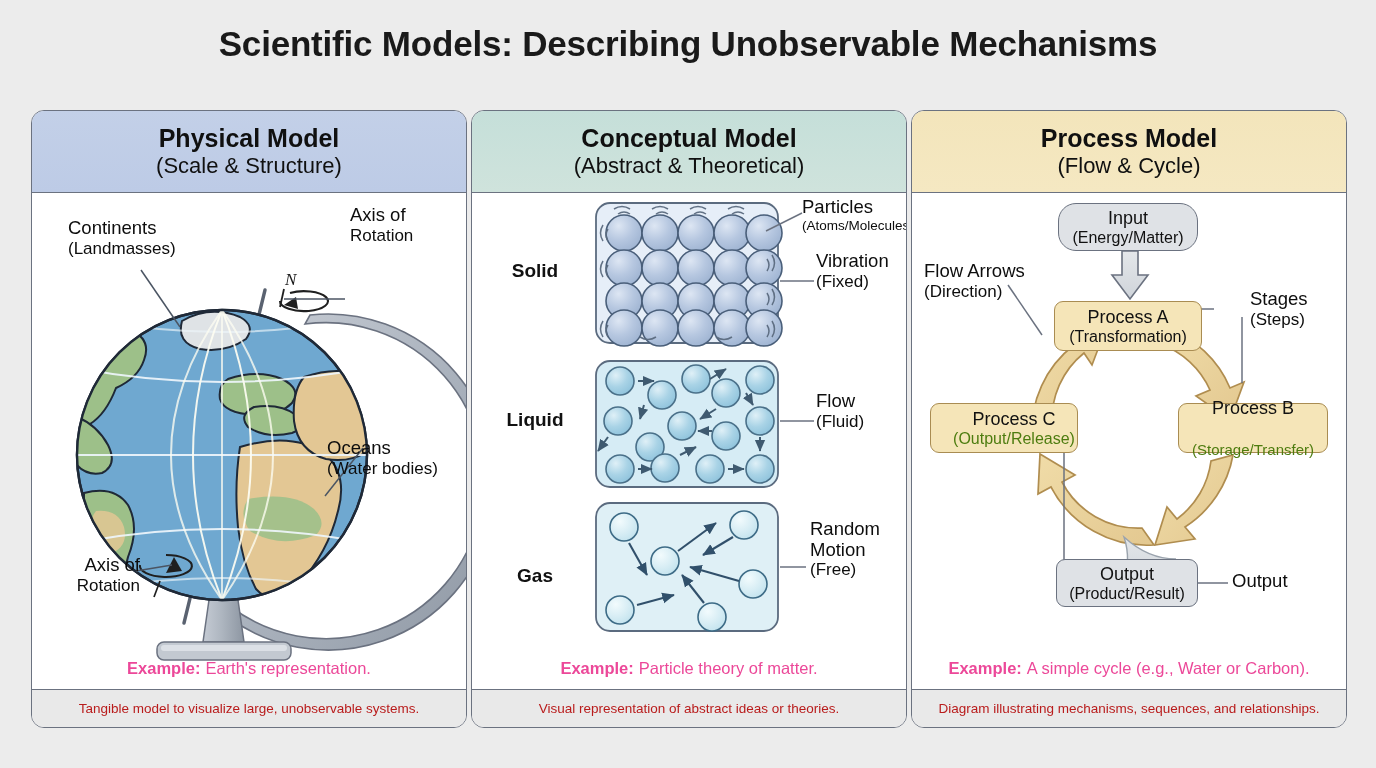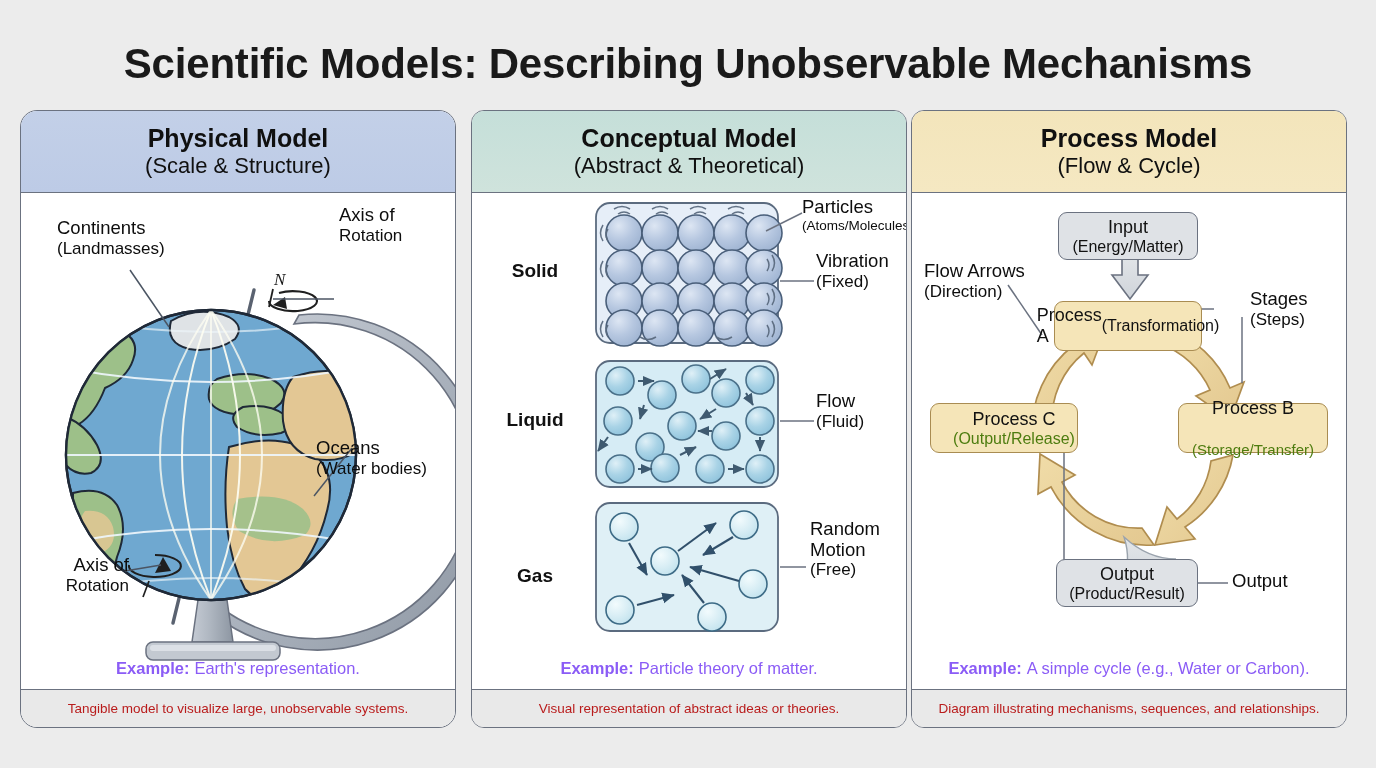--- a/index.html
+++ b/index.html
@@ -13,41 +13,40 @@
     position: relative;
     width: 1376px; height: 768px;
     background: #ececec;
   }
 
   
   #title {
     position: absolute;
     top: 24px; left: 0; width: 1376px;
     text-align: center;
-    font-size: 42px;
+    font-size: 35px;
     font-weight: bold;
     color: #1a1a1a;
     letter-spacing: -0.2px;
-    margin-top: 16px;
   }
 
   
   .panel {
     position: absolute;
     top: 110px;
     width: 436px;
     height: 618px;
     background: #ffffff;
     border: 1.6px solid #6b7280;
     border-radius: 13px;
     overflow: hidden;
     display: flex;
     flex-direction: column;
   }
-  #panel-physical   { left: 20px; border-radius: 17px; }
+  #panel-physical   { left: 31px; }
   #panel-conceptual { left: 471px; }
   #panel-process    { left: 911px; }
 
   .panel-header {
     height: 82px;
     border-bottom: 1.5px solid #6b7280;
     display: flex; flex-direction: column;
     align-items: center; justify-content: center;
     flex: 0 0 auto;
   }
@@ -62,21 +61,21 @@
     position: relative;
     flex: 1 1 auto;
     background: #fff;
   }
 
   .panel-example {
     flex: 0 0 auto;
     height: 42px;
     display: flex; align-items: center; justify-content: center;
     font-size: 16.5px;
-    color: #8b5cf6;
+    color: #ec4899;
     background: #fff;
     border-top: 1px solid transparent;
   }
   .panel-example b { font-weight: bold; margin-right: 5px; }
 
   .panel-footer {
     flex: 0 0 auto;
     height: 38px;
     background: #e9e9e9;
     border-top: 1.4px solid #6b7280;
@@ -430,29 +429,29 @@
         <g stroke="#6b7280" stroke-width="1.5" fill="none">
           <line x1="96" y1="92" x2="130" y2="142"></line>
           <line x1="263" y1="116" x2="302" y2="116"></line>
           <line x1="330" y1="124" x2="330" y2="190"></line>
           <path d="M 152 216 L 152 390 L 200 390" marker-end="url(#thinArr)"></path>
           <line x1="282" y1="390" x2="316" y2="390"></line>
         </g>
       </svg>
 
       <div style="position:absolute; left:146px; top:10px; width:140px; height:48px;
-                  background:#dfe2e6; border:1.6px solid #6b7280; border-radius:9px;
-                  display:flex; flex-direction:column; align-items:center; justify-content:center;margin-top:9px;">
+                  background:#dfe2e6; border:1.6px solid #6b7280; border-radius:18px;
+                  display:flex; flex-direction:column; align-items:center; justify-content:center;">
         <div style="font-size:18px; color:#111;">Input</div>
         <div style="font-size:16px; color:#111;">(Energy/Matter)</div>
       </div>
 
       <div style="position:absolute; left:142px; top:108px; width:148px; height:50px;
                   background:#f5e5b8; border:1.6px solid #a98c52; border-radius:9px;
-                  display:flex; flex-direction:row; align-items:center; justify-content:center;">
+                  display:flex; flex-direction:column; align-items:center; justify-content:center;">
         <div style="font-size:18px; color:#111;">Process A</div>
         <div style="font-size:16px; color:#111;">(Transformation)</div>
       </div>
 
       <div style="position:absolute; left:266px; top:210px; width:150px; height:50px;
                   background:#f5e5b8; border:1.6px solid #a98c52; border-radius:9px;
                   display:flex; flex-direction:column; align-items:center; justify-content:center;gap:22px;">
         <div style="font-size:18px; color:#111;">Process B</div>
         <div style="font-size:15px; color:#4d7c0f;">(Storage/Transfer)</div>
       </div>

